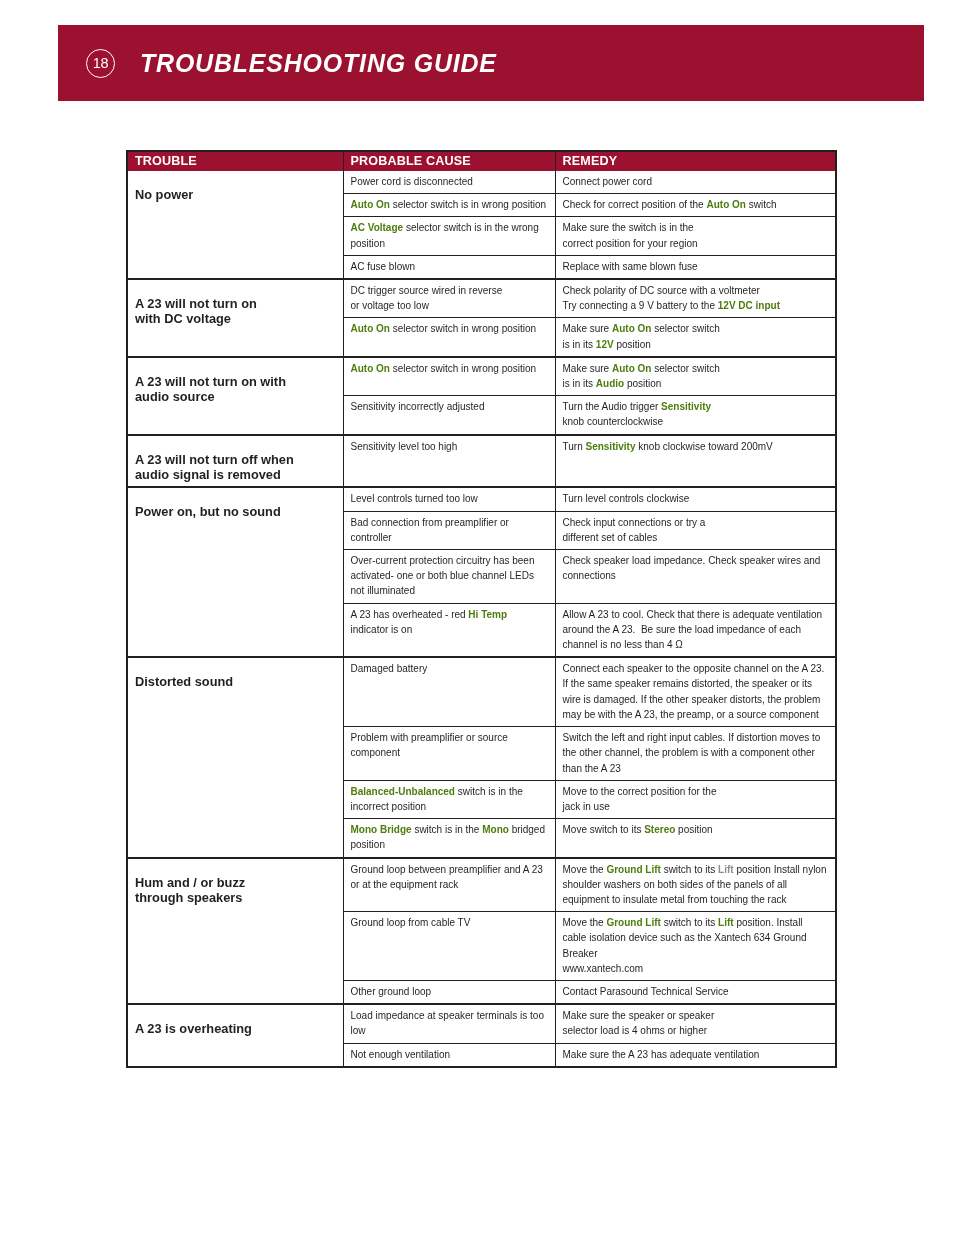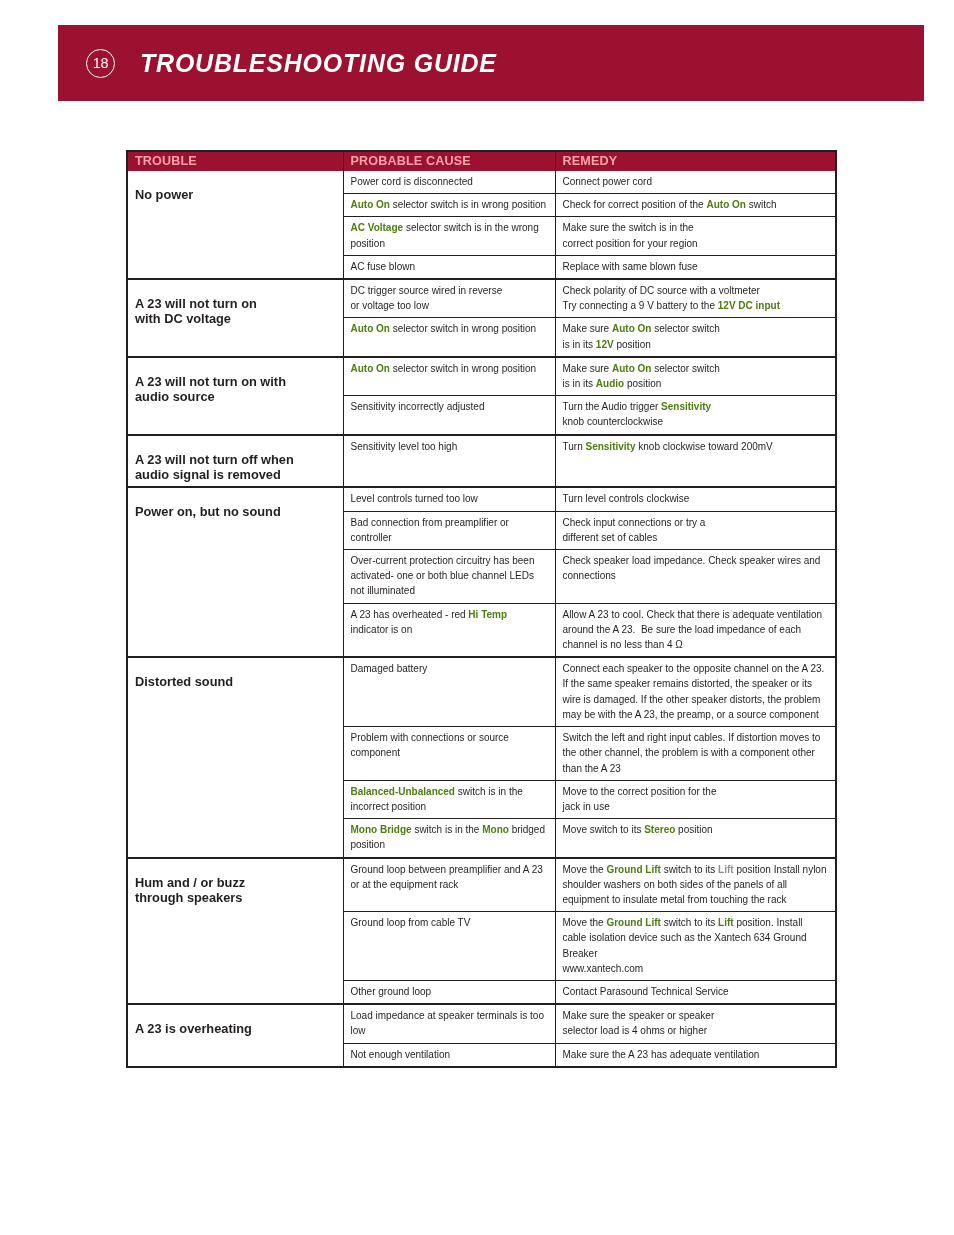--- a/index.html
+++ b/index.html
@@ -55,21 +55,21 @@
     border-collapse: collapse;
     width: 100%;
     table-layout: fixed;
   }
   table.tg col.c1 { width: 215px; }
   table.tg col.c2 { width: 212px; }
   table.tg col.c3 { width: 280px; }
 
   thead th {
     background: #9c1030;
-    color: #fca5a5;
+    color: #ffffff;
     text-align: left;
     font-size: 12.6px;
     font-weight: bold;
     letter-spacing: 0.15px;
     padding: 2px 0 3px 7px;
     border-right: 1.1px solid #231f20;
     vertical-align: middle;
     height: 19px;
   }
   thead th:last-child { border-right: none; }
@@ -184,21 +184,21 @@
           <tr>
             <td>A 23 has overheated - red <span class="em">Hi Temp</span><br>indicator is on</td>
             <td>Allow A 23 to cool. Check that there is adequate ventilation around the A 23.&nbsp; Be sure the load impedance of each channel is no less than 4 Ω</td>
           </tr>
           <tr class="grp">
             <td class="trouble" rowspan="4">Distorted sound</td>
             <td>Damaged battery</td>
             <td>Connect each speaker to the opposite channel on the A 23. If the same speaker remains distorted, the speaker or its wire is damaged. If the other speaker distorts, the problem may be with the A 23, the preamp, or a source component</td>
           </tr>
           <tr>
-            <td>Problem with connections or source component</td>
+            <td>Problem with preamplifier or source component</td>
             <td>Switch the left and right input cables. If distortion moves to the other channel, the problem is with a component other than the A 23</td>
           </tr>
           <tr>
             <td><span class="em">Balanced-Unbalanced</span> switch is in the incorrect position</td>
             <td>Move to the correct position for the<br>jack in use</td>
           </tr>
           <tr>
             <td><span class="em">Mono Bridge</span> switch is in the <span class="em">Mono</span> bridged position</td>
             <td>Move switch to its <span class="em">Stereo</span> position</td>
           </tr>

